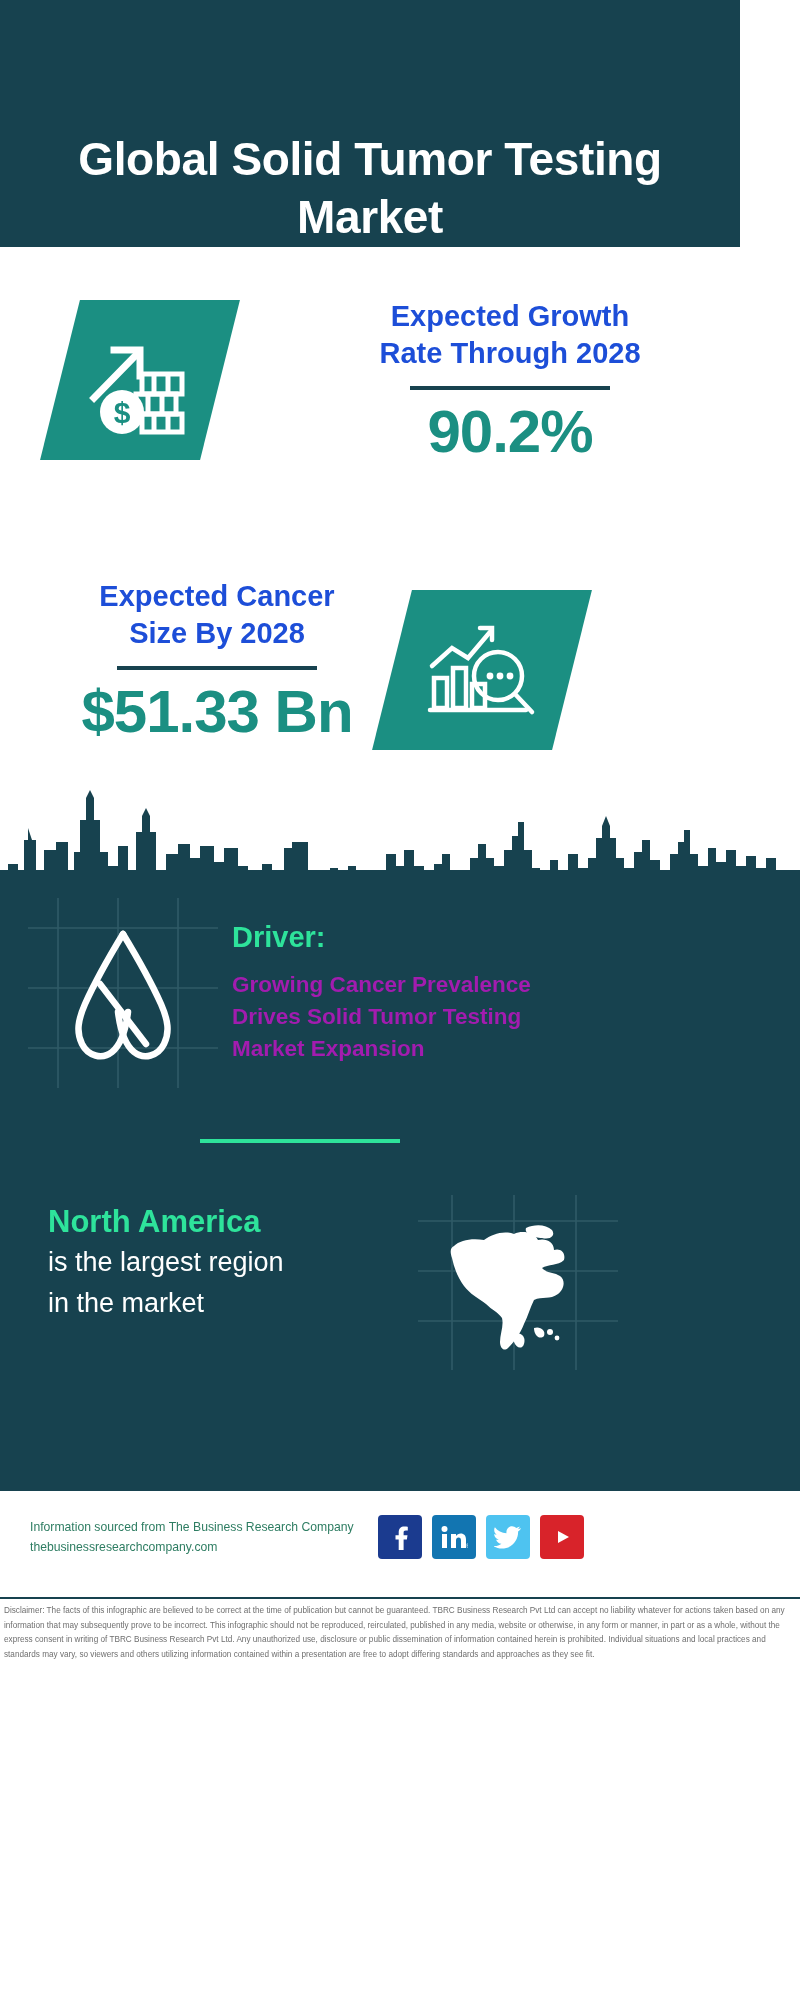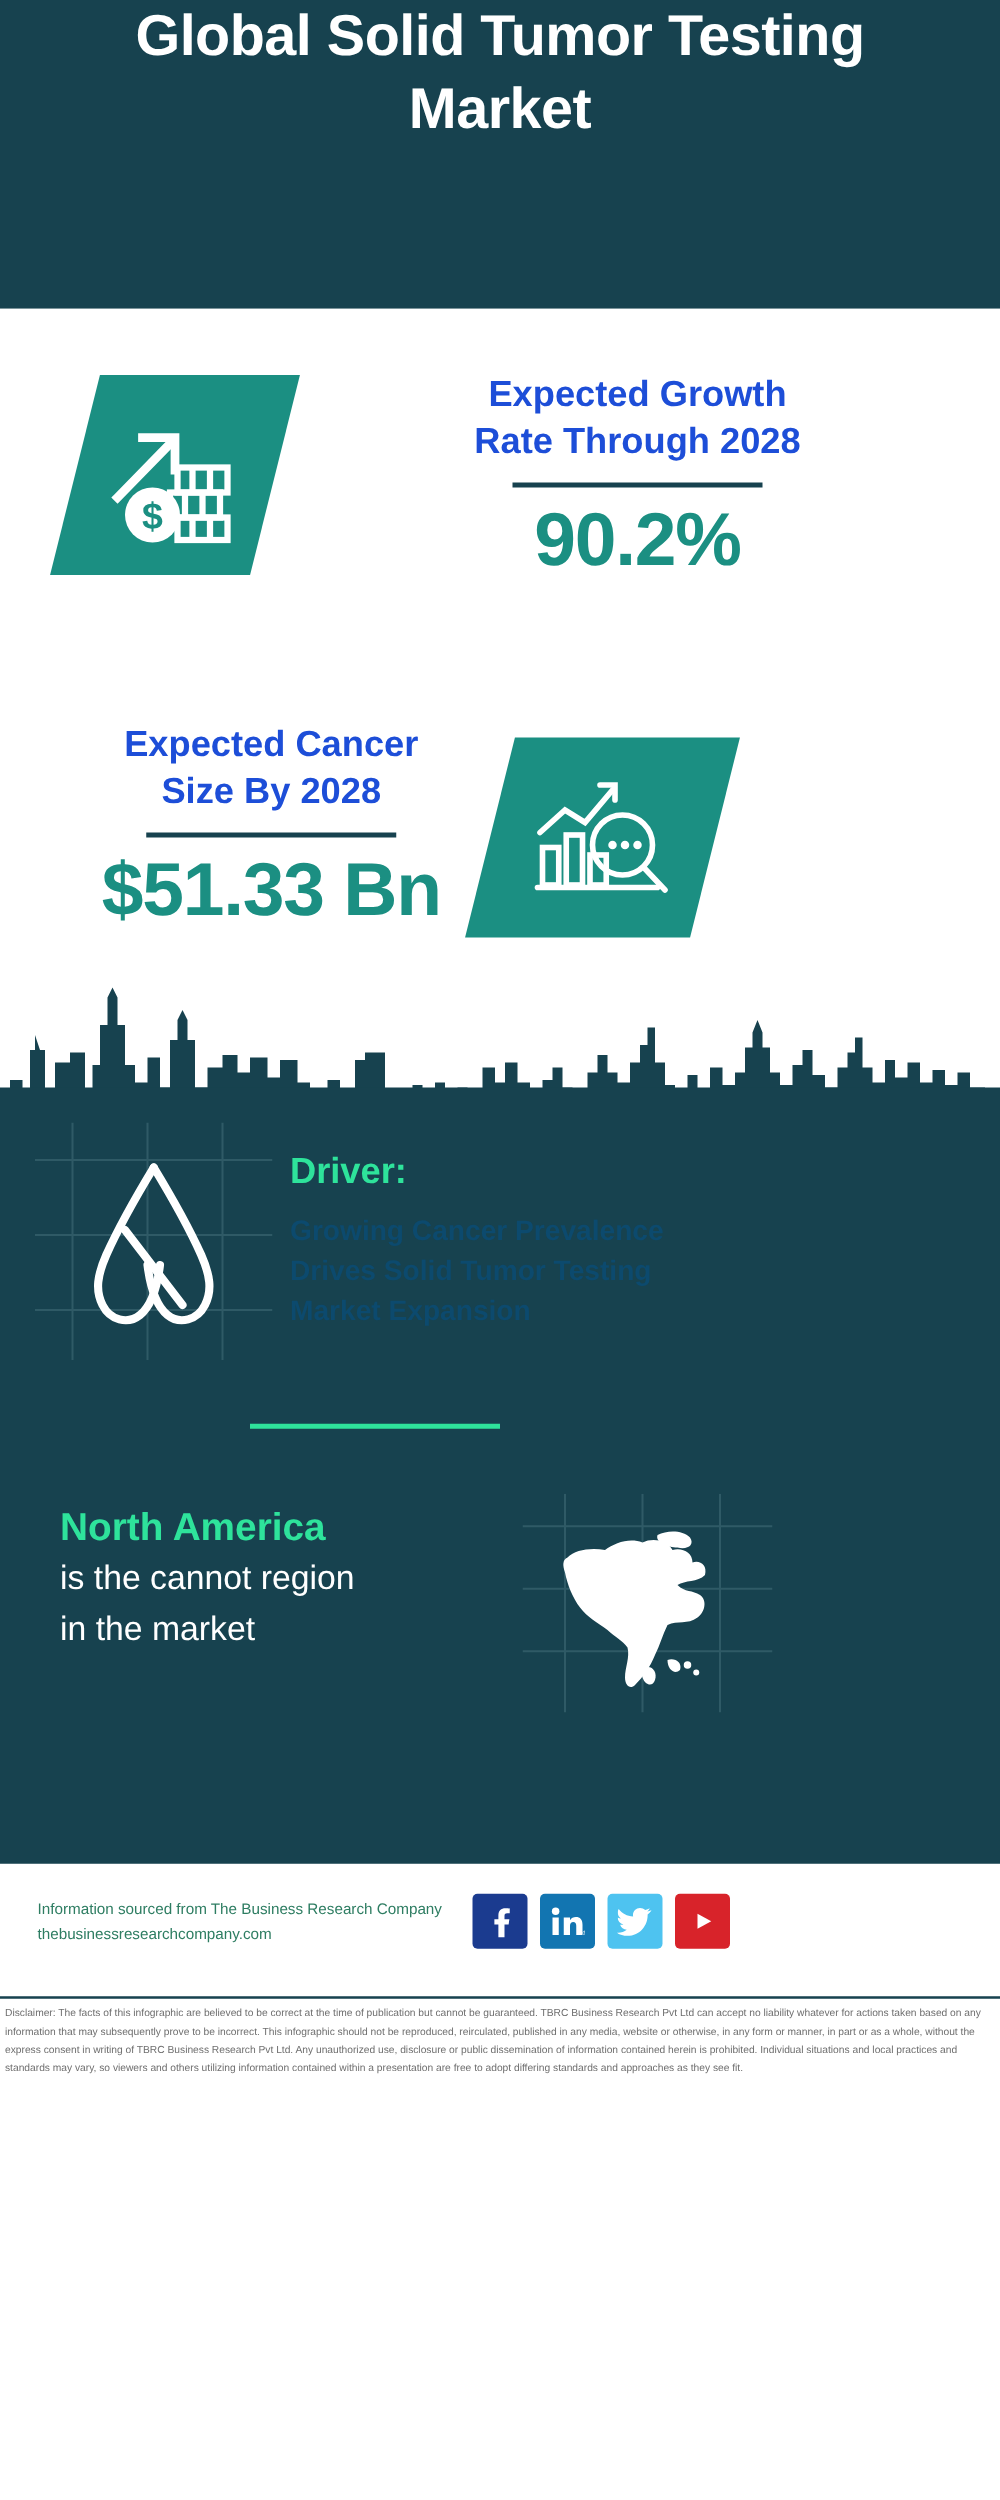--- a/index.html
+++ b/index.html
@@ -7,23 +7,23 @@
   body {
     font-family:"Liberation Sans", sans-serif;
     background:#ffffff;
     position:relative;
     overflow:hidden;
   }
   .page { width:800px; height:2000px; position:relative; }
 
   
   .header {
-    position:absolute; left:0; top:0; width:800px; height:247px;
+    position:absolute; left:0; top:0; width:740px; height:247px;
     background:#17424f;
-    display:flex; align-items:flex-start; justify-content:center;
+    display:flex; align-items:flex-end; justify-content:center;
   }
   .header-title {
     color:#ffffff; font-weight:bold; font-size:46px; line-height:1.26;
     text-align:center; letter-spacing:-0.4px; padding:0 40px;
   }
 
   
   .white-block {
     position:absolute; left:0; top:247px; width:800px; height:540px;
     background:#ffffff;
@@ -71,21 +71,21 @@
 
   .driver-wrap {
     position:absolute; left:232px; top:920px; width:390px;
     text-align:left;
   }
   .driver-head {
     color:#2ee39b; font-weight:bold; font-size:29px; line-height:1.2;
     margin-bottom:14px;
   }
   .driver-body {
-    color:#0c4a6e; font-weight:bold; font-size:22.5px; line-height:1.42;
+    color:#a21caf; font-weight:bold; font-size:22.5px; line-height:1.42;
   }
 
   .green-divider {
     position:absolute; left:200px; top:1139px; width:200px; height:4px;
     background:#2ee39b;
   }
 
   .region-wrap {
     position:absolute; left:48px; top:1203px; width:390px; text-align:left;
   }
@@ -250,21 +250,21 @@
     <div class="driver-head">Driver:</div>
     <div class="driver-body">Growing Cancer Prevalence</div>
     <div class="driver-body">Drives Solid Tumor Testing</div>
     <div class="driver-body">Market Expansion</div>
   </div>
 
   <div class="green-divider"></div>
 
   <div class="region-wrap">
     <div class="region-name">North America</div>
-    <div class="region-sub">is the cannot region</div>
+    <div class="region-sub">is the largest region</div>
     <div class="region-sub">in the market</div>
   </div>
 
   <svg class="map-icon" viewBox="0 0 170 140">
     <g fill="#ffffff">
       <path d="M24 26 C30 20, 42 18, 54 20 C62 14, 74 10, 84 14 C92 10, 104 12, 108 20
                C116 18, 124 22, 124 30 C130 28, 136 32, 134 40 C128 46, 118 44, 112 48
                C118 54, 124 52, 130 56 C136 60, 134 70, 128 74 C120 80, 112 76, 104 80
                C100 88, 98 96, 94 104 C90 114, 84 122, 78 128 C74 132, 70 128, 70 122
                C70 114, 74 106, 72 98 C68 92, 62 90, 56 84 C48 78, 40 74, 34 66

